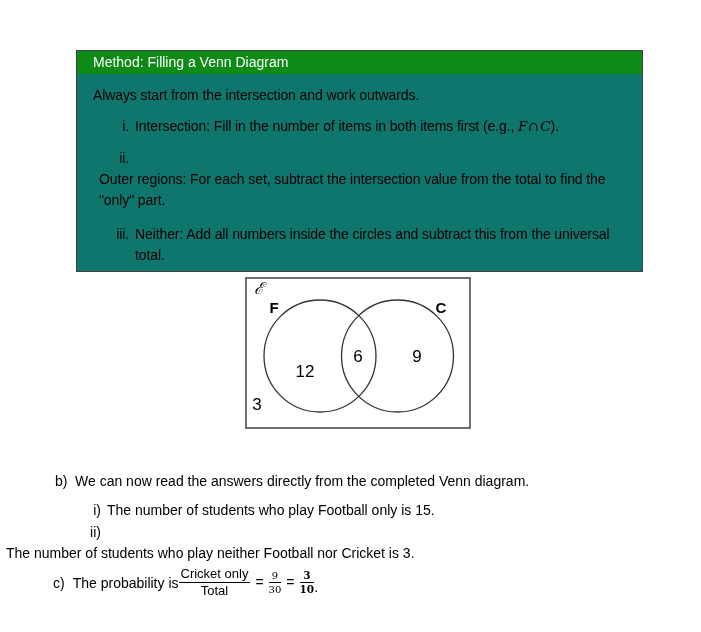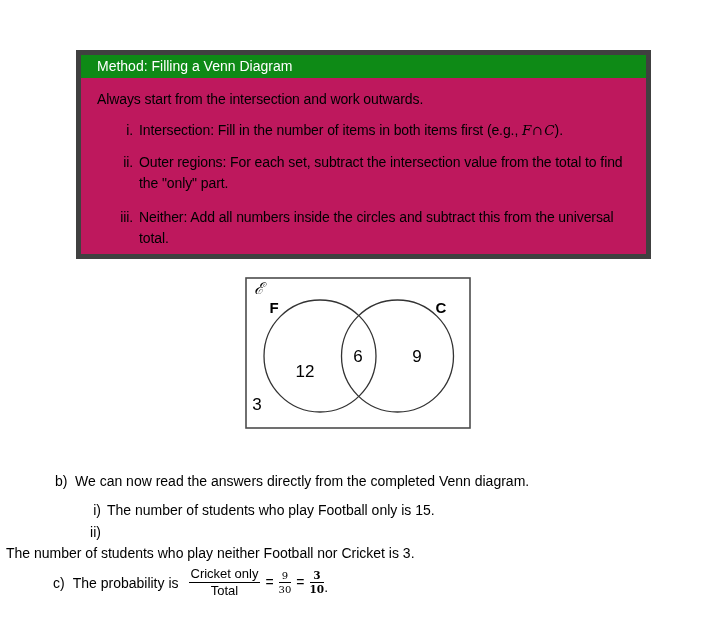--- a/index.html
+++ b/index.html
@@ -5,35 +5,35 @@
   html,body { margin:0; padding:0; }
   body {
     width:701px; height:632px; position:relative;
     background:#ffffff; color:#000;
     font-family:"Liberation Sans", sans-serif;
   }
 
   
   .method-box {
     position:absolute; left:76px; top:50px; width:565px;
-    background:#be185d; border:5px solid #404040;
+    background:#0f766e; border:1px solid #404040;
   }
   .method-header {
     background:#0e8a16; color:#ffffff;
     font-size:14px; line-height:16px;
     padding:3px 8px 4px 16px;
   }
   .method-body {
     padding:11px 8px 5px 16px;
     font-size:14px; line-height:21px; letter-spacing:-0.1px;
   }
   .method-intro { margin:0; }
   .m-item { display:flex; }
   .mt1 { margin-top:10px; }
-  .mt2 { margin-top:11px; }
+  .mt2 { margin-top:11px;flex-direction:column; }
   .mt3 { margin-top:13px; }
   .m-num { width:36px; text-align:right; flex:none; }
   .m-text { margin-left:6px; }
   .bold { font-weight:normal;margin-top:13px; }
   .math-var { font-family:"DejaVu Serif", serif; font-style:italic; font-size:13.5px; letter-spacing:0; }
   .set-op  { font-family:"DejaVu Serif", serif; font-size:13px; padding:0 1px; letter-spacing:0; }
 
   
   .venn { position:absolute; left:245px; top:277px; width:226px; height:152px; }
   .venn svg { position:absolute; left:0; top:0; }
@@ -53,21 +53,21 @@
   .pb-main .pb-label { margin-left:55px; width:20px; flex:none; }
   .pb-sub { display:flex; }
   .pb-sub .pb-num { margin-left:55px; width:46px; text-align:right; flex:none; }
   .pb-sub .pb-text { margin-left:6px; }
   .sub1 { margin-top:8px; }
   .sub2 { margin-top:1px;flex-direction:column; }
 
   
   .part-c { position:absolute; left:53px; top:567px; display:flex; align-items:center; font-size:14px; }
   .pc-label { margin-right:8px; }
-  .pc-lead  { margin-right:10px; }
+  .pc-lead  { margin-right:0; }
   .frac { display:inline-block; text-align:center; line-height:1.1; vertical-align:middle; }
   .frac .top { display:block; border-bottom:1px solid #000; padding:0 2px 1px; }
   .frac .bot { display:block; padding-top:1px; }
   .frac-words { font-size:13px; }
   .frac-num  { font-family:"DejaVu Serif", serif; font-size:10px; }
   .frac-bold { font-family:"DejaVu Serif", serif; font-size:10.5px; font-weight:bold; }
   .eq { margin:0 5px; position:relative; top:-1px; }
   .period { position:relative; top:4px; }
 </style>
 </head>

